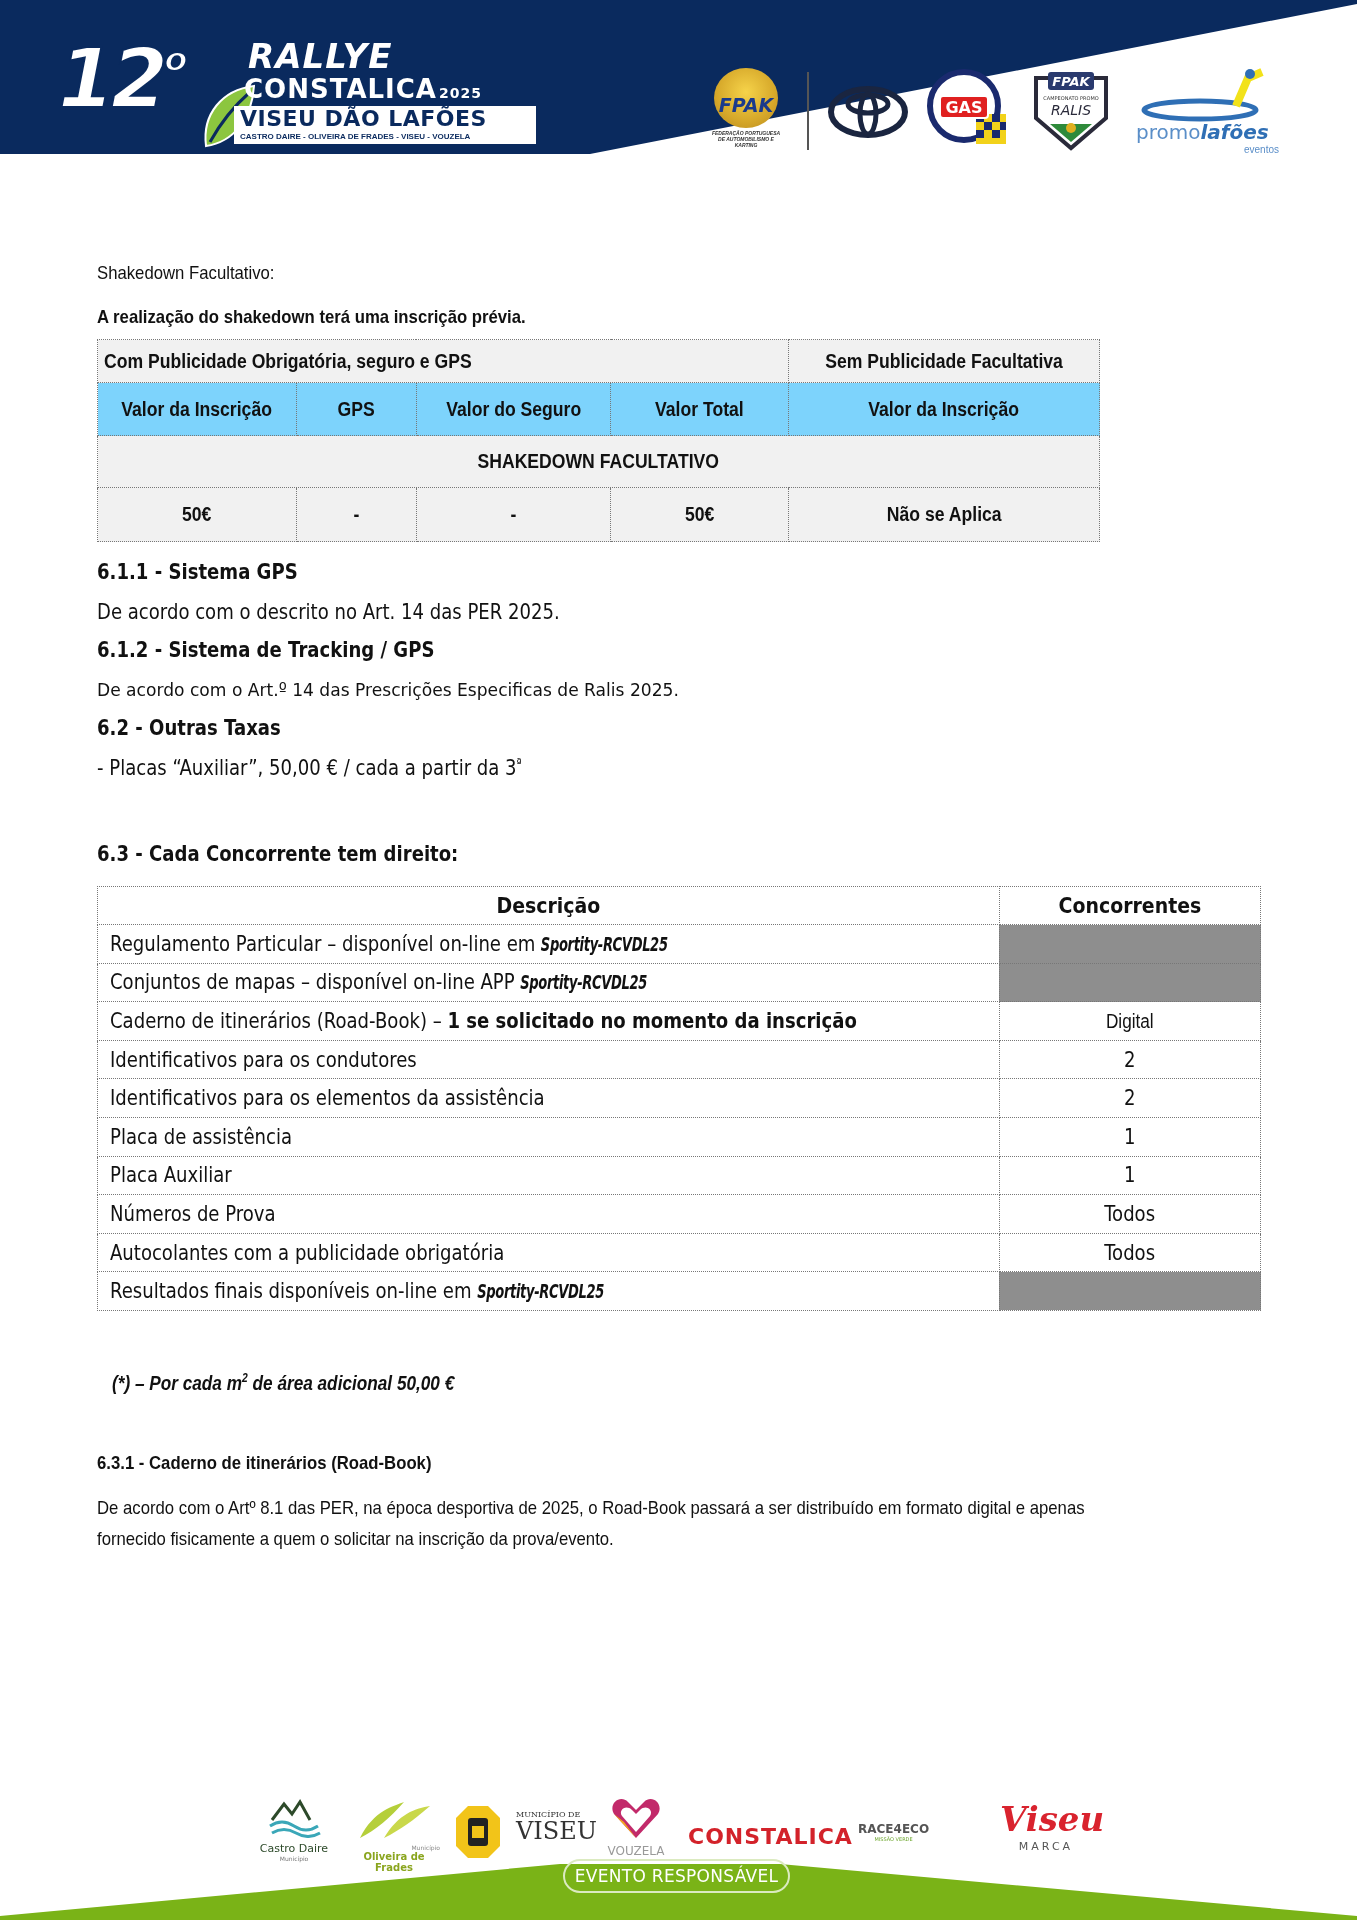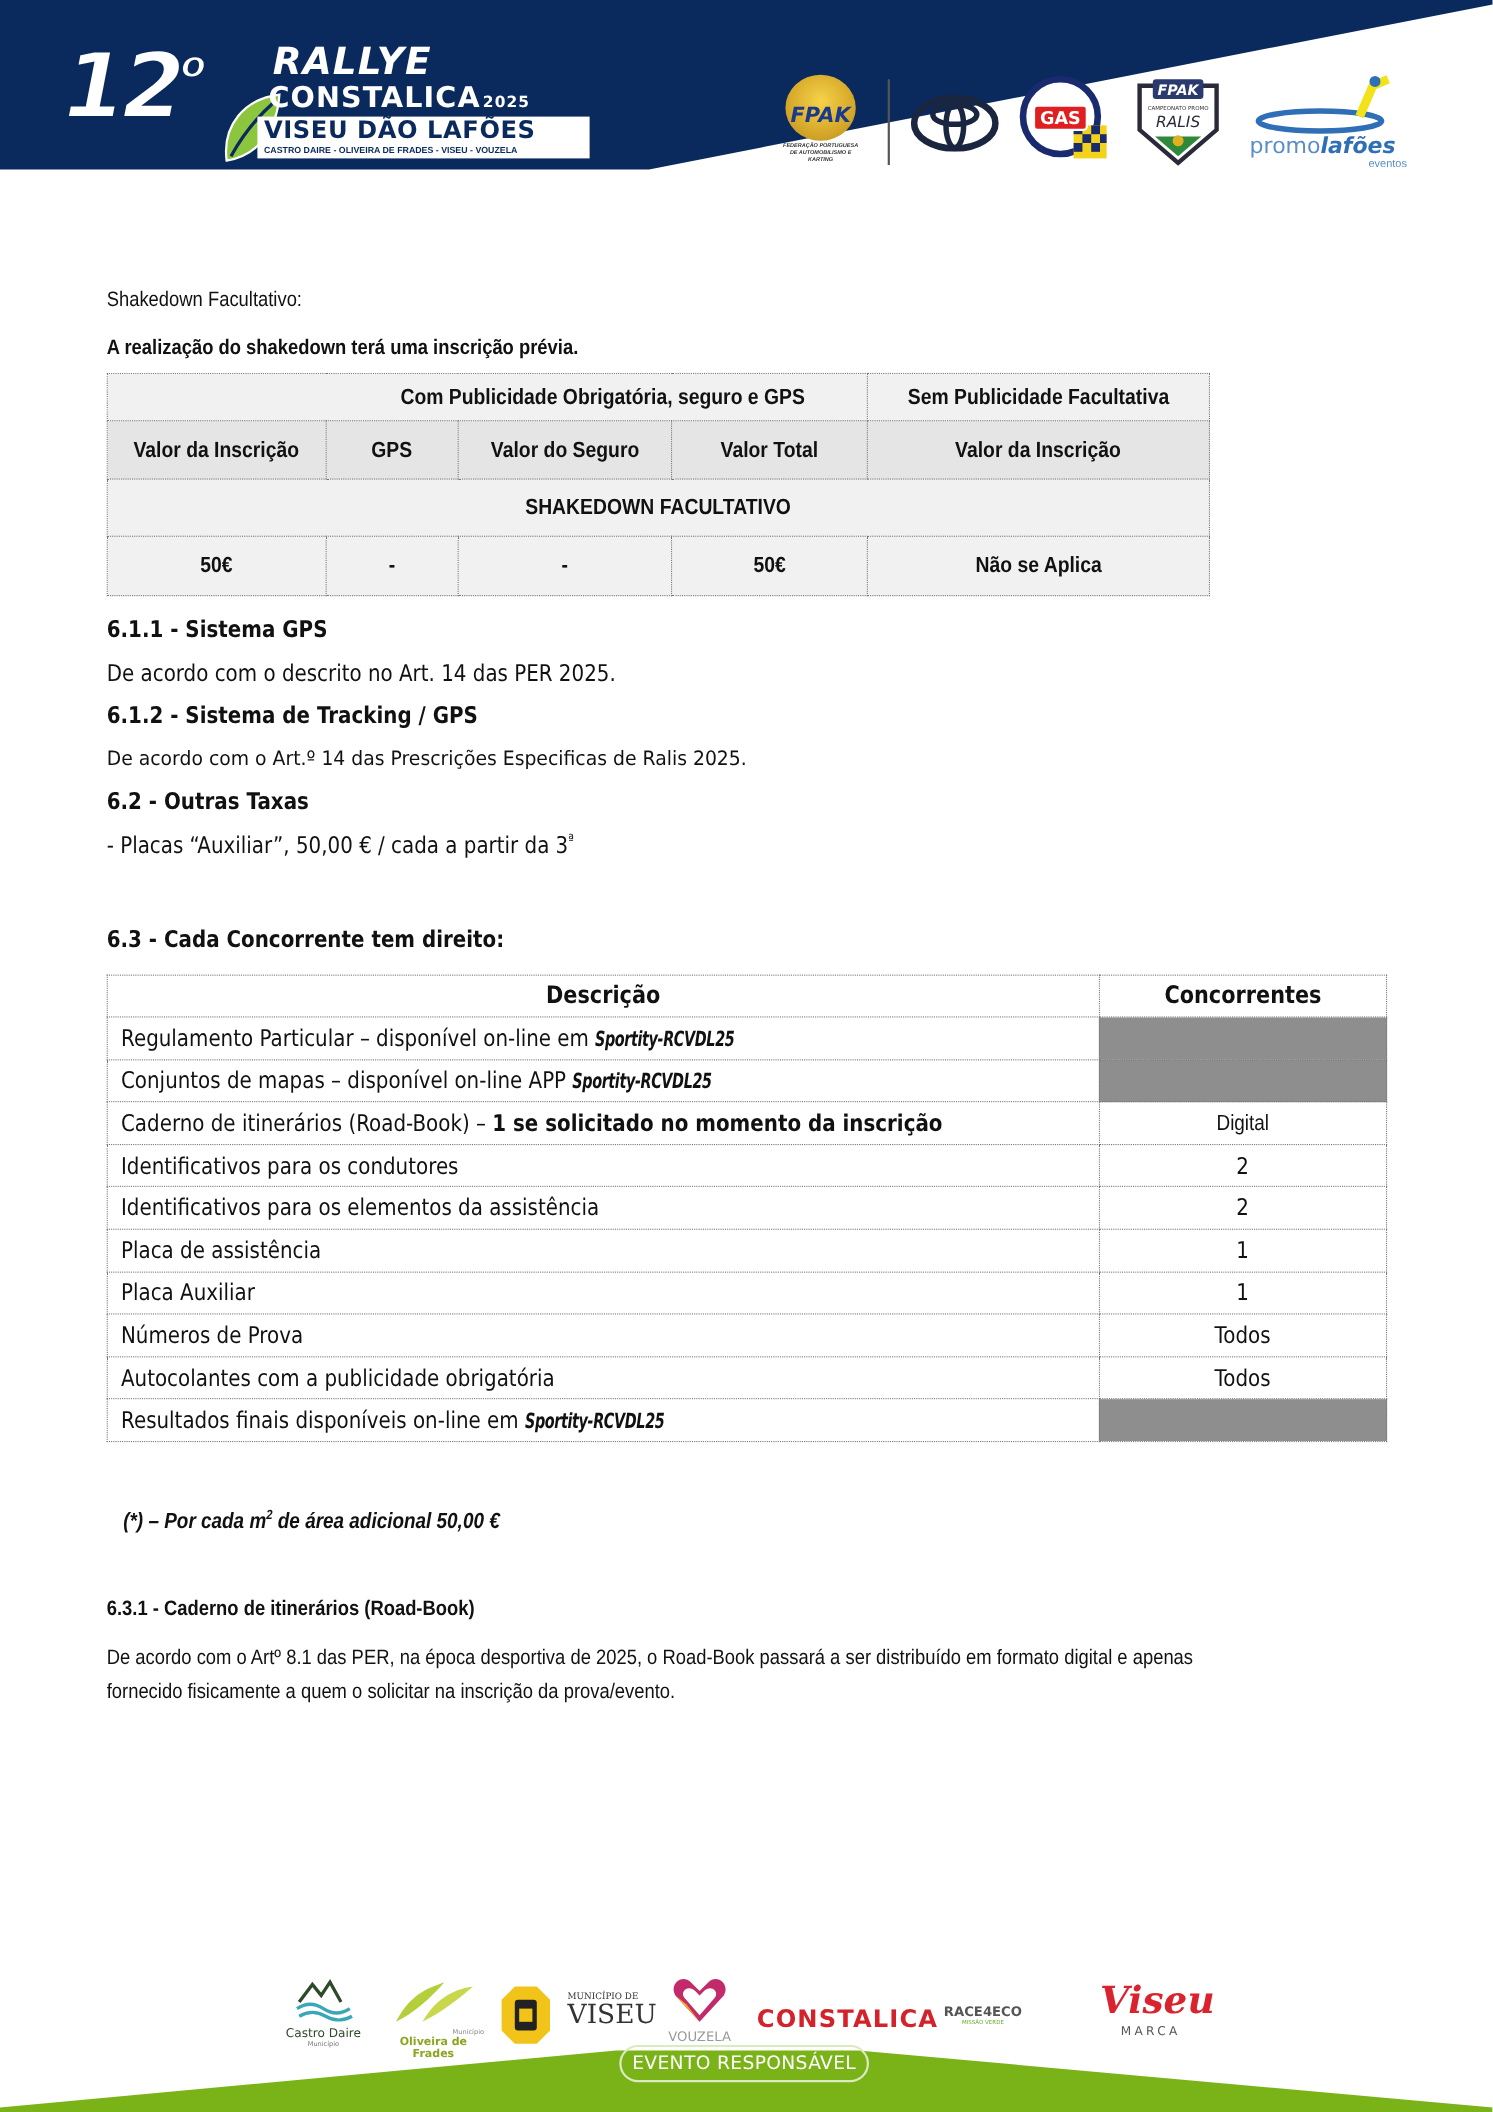--- a/index.html
+++ b/index.html
@@ -42,23 +42,23 @@
   .t1 { position: absolute; left: 97px; font-family: "Liberation Sans", sans-serif; font-size: 19px; color: #111; transform-origin: left top; transform: scaleX(0.88); white-space: nowrap; }
   .h-dk { position: absolute; left: 97px; font-family: "DejaVu Sans", sans-serif; font-weight: bold; font-size: 21px; color: #111; transform-origin: left top; transform: scaleX(0.86); white-space: nowrap; }
   .p-dk { position: absolute; left: 97px; font-family: "DejaVu Sans", sans-serif; font-size: 21px; color: #111; transform-origin: left top; transform: scaleX(0.86); white-space: nowrap; }
   .p-cal { position: absolute; left: 97px; font-family: "DejaVu Sans", sans-serif; font-size: 18px; color: #111; transform-origin: left top; transform: scaleX(0.95); white-space: nowrap; }
 
   
   .tbl1 { position: absolute; left: 97px; top: 339px; width: 1003px; border-collapse: collapse; font-family: "Liberation Sans", sans-serif; font-weight: bold; font-size: 20px; }
   .tbl1 td { border: 1px dotted #777; text-align: center; vertical-align: middle; padding: 0 6px; }
   .tbl1 td span { display: inline-block; transform: scaleX(0.88); white-space: nowrap; }
   .tbl1 .r1 td { height: 43px; background: #f1f1f1; }
-  .tbl1 .r1 td.left { text-align: right; }
+  .tbl1 .r1 td.left { text-align: left; }
   .tbl1 .r1 td.left span { transform-origin: left center; }
-  .tbl1 .r2 td { height: 53px; background: #e5e5e5; }
+  .tbl1 .r2 td { height: 53px; background: #7dd3fc; }
   .tbl1 .r3 td { height: 52px; background: #f1f1f1; }
   .tbl1 .r4 td { height: 54px; background: #f1f1f1; }
 
   
   .tbl2 { position: absolute; left: 97px; top: 886px; width: 1164px; border-collapse: collapse; font-family: "DejaVu Sans", sans-serif; font-size: 21px; }
   .tbl2 td { border: 1px dotted #777; height: 38.6px; vertical-align: middle; padding: 0 12px; }
   .tbl2 td .tx { display: inline-block; transform-origin: left center; transform: scaleX(0.86); white-space: nowrap; }
   .tbl2 td.c { text-align: center; padding: 0; }
   .tbl2 td.c .tx { transform-origin: center center; }
   .tbl2 th { border: 1px dotted #777; height: 38px; font-weight: bold; text-align: center; font-size: 22px; }

